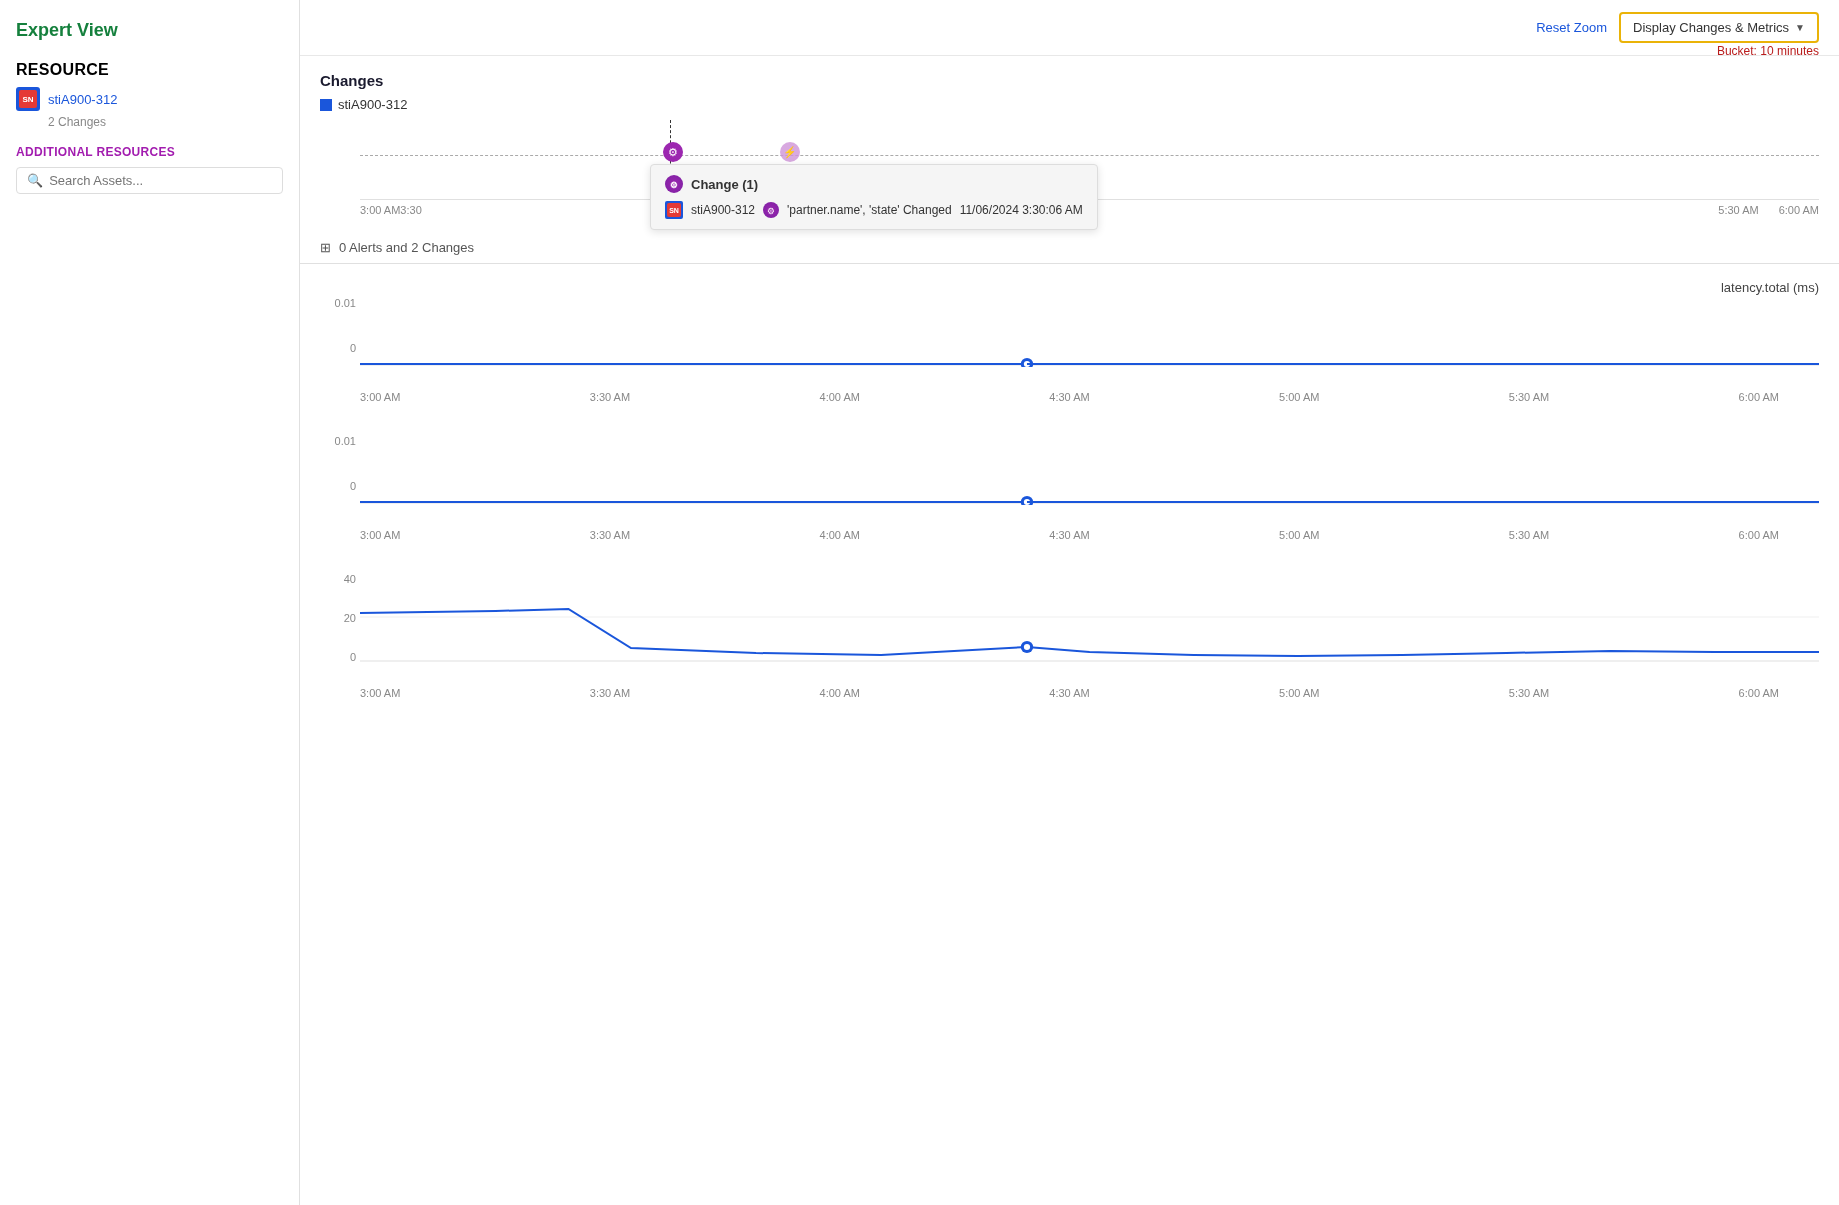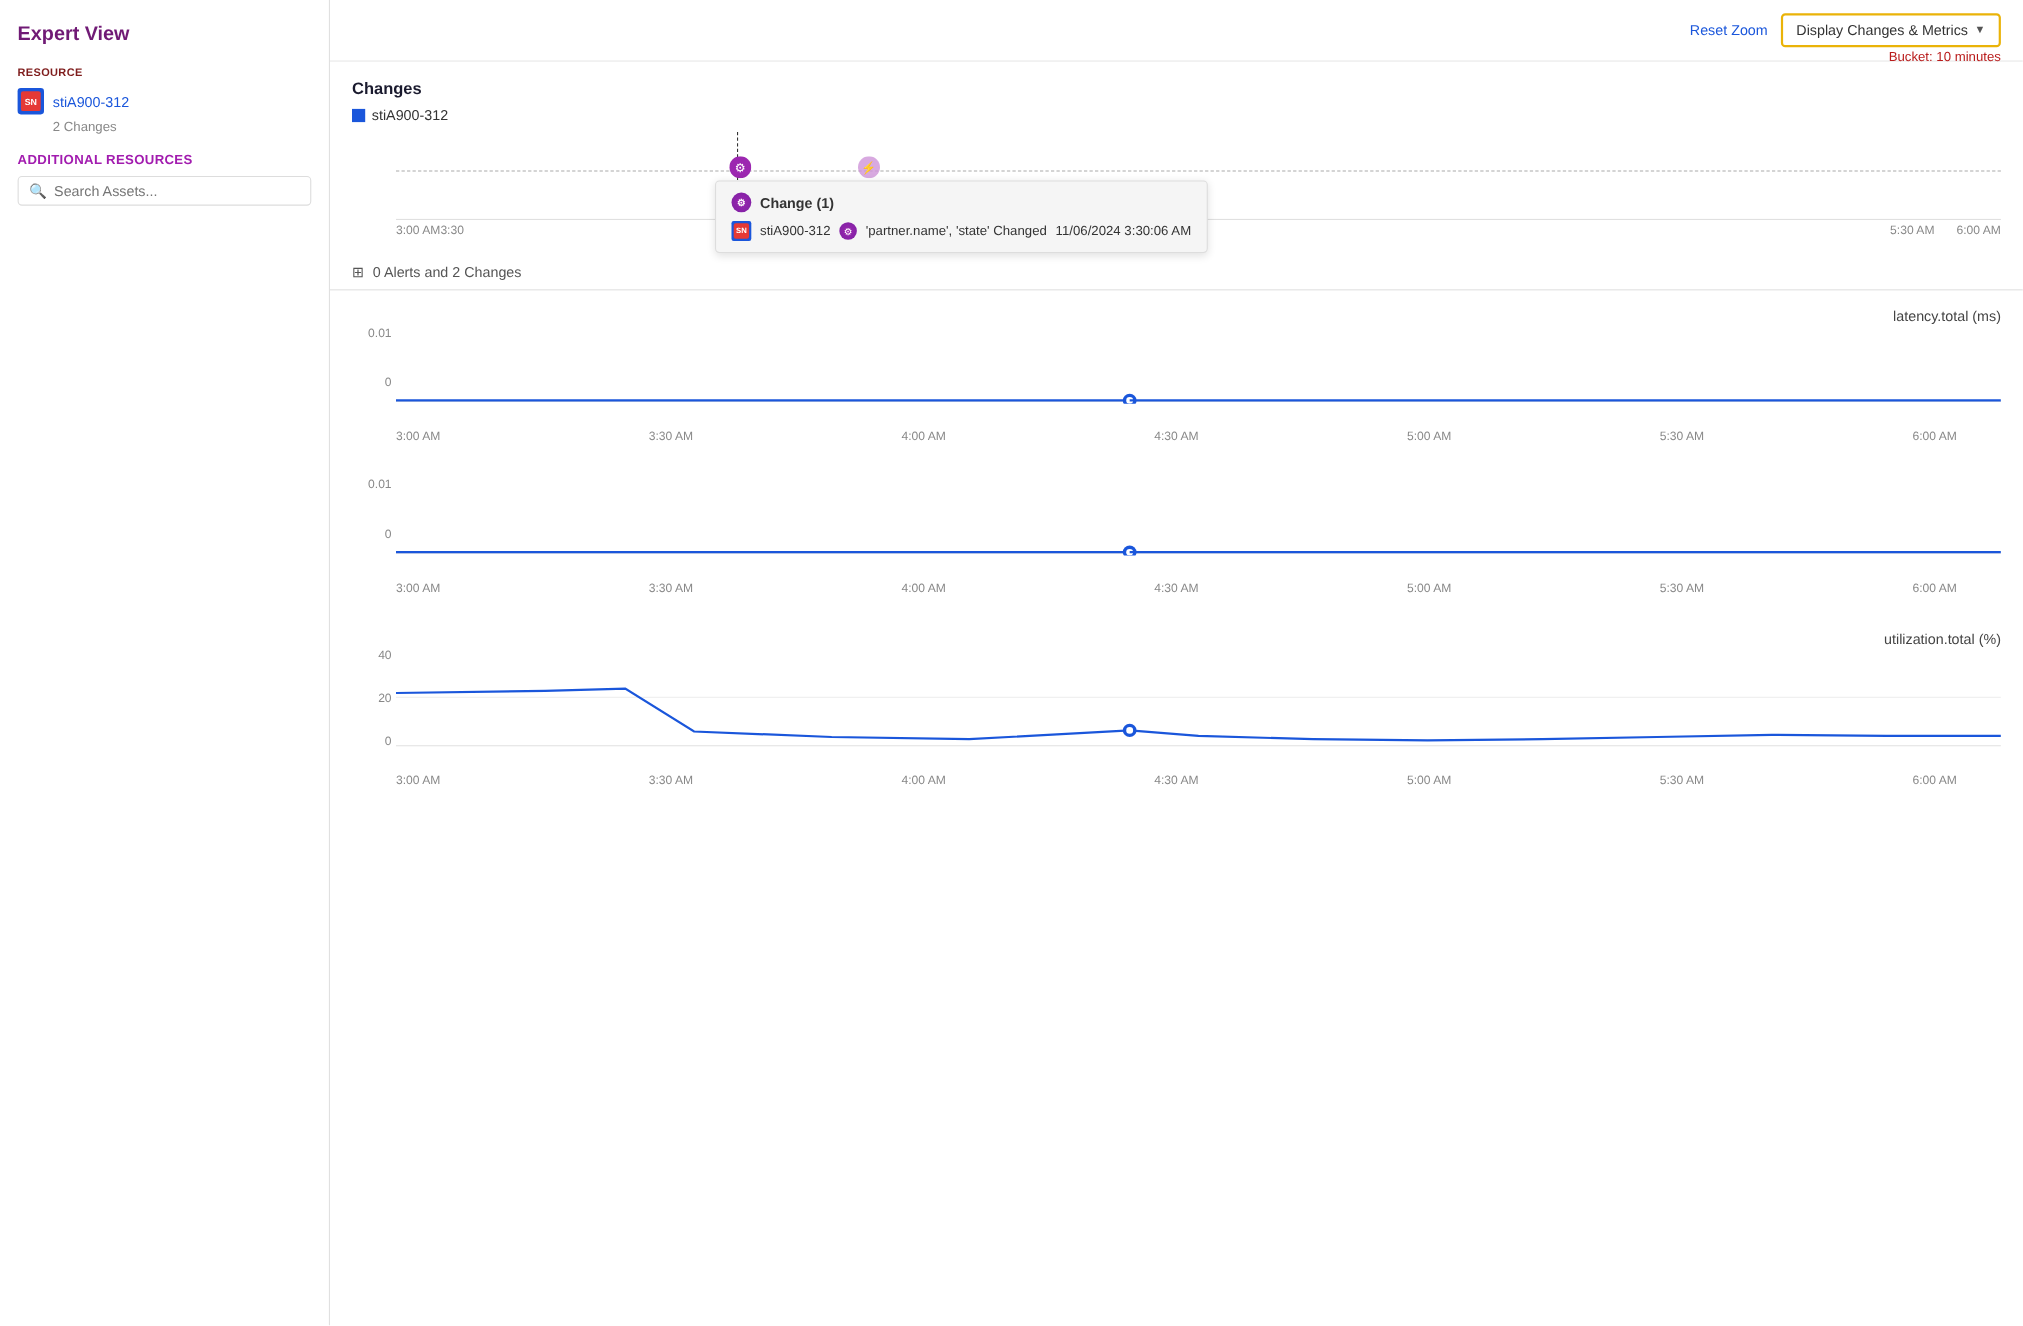--- a/index.html
+++ b/index.html
@@ -2,22 +2,22 @@
 <html><head>
   <meta charset="utf-8">
   <style>
     * { box-sizing: border-box; margin: 0; padding: 0; }
     body { font-family: -apple-system, BlinkMacSystemFont, 'Segoe UI', Arial, sans-serif; font-size: 13px; background: #fff; color: #333; }
 
     .layout { display: flex; height: 1205px; width: 1839px; overflow: hidden; }
 
     
     .sidebar { width: 300px; min-width: 300px; border-right: 1px solid #e0e0e0; padding: 20px 16px; background: #fff; }
-    .sidebar-title { font-size: 18px; font-weight: 600; color: #701a75; margin-bottom: 20px; }
-    .resource-label { font-size: 10px; font-weight: 600; color: #7f1d1d; margin-bottom: 8px; text-transform: uppercase; letter-spacing: 0.3px; }
+    .sidebar-title { font-size: 18px; font-weight: 600; color: #15803d; margin-bottom: 20px; }
+    .resource-label { font-size: 16px; font-weight: 600; color: #000000; margin-bottom: 8px; text-transform: uppercase; letter-spacing: 0.3px; }
     .resource-item { display: flex; align-items: center; gap: 8px; margin-bottom: 4px; }
     .resource-icon { width: 24px; height: 24px; background: #1a56db; border-radius: 3px; display: flex; align-items: center; justify-content: center; flex-shrink: 0; }
     .resource-icon-inner { width: 18px; height: 18px; background: #e53935; border-radius: 2px; display: flex; align-items: center; justify-content: center; }
     .icon-text { color: #fff; font-size: 8px; font-weight: 700; }
     .resource-link { color: #1a56db; font-size: 13px; font-weight: 500; text-decoration: none; }
     .resource-changes { font-size: 12px; color: #888; margin-left: 32px; margin-bottom: 16px; }
     .additional-label { font-size: 12px; font-weight: 600; color: #a21caf; margin-bottom: 8px; text-transform: uppercase; letter-spacing: 0.3px; }
     .search-box { display: flex; align-items: center; border: 1px solid #ddd; border-radius: 4px; padding: 5px 10px; gap: 6px; background: #fff; }
     .search-icon-svg { color: #999; font-size: 13px; }
     .search-input { border: none; outline: none; font-size: 13px; color: #333; background: transparent; width: 100%; }
@@ -246,23 +246,20 @@
           <span class="mx-label">3:30 AM</span>
           <span class="mx-label">4:00 AM</span>
           <span class="mx-label">4:30 AM</span>
           <span class="mx-label">5:00 AM</span>
           <span class="mx-label">5:30 AM</span>
           <span class="mx-label">6:00 AM</span>
         </div>
       </div>
 
       <div class="metric-block">
-        <div class="metric-title">
-          <span>utilization.total (%)</span>
-        </div>
         <div style="position:relative; height:110px;">
           <div class="chart-y-labels" style="bottom:20px;">
             <span class="y-tick">40</span>
             <span class="y-tick">20</span>
             <span class="y-tick">0</span>
           </div>
           <div class="chart-svg-wrap" style="bottom:20px;">
             <svg width="100%" height="100%" viewBox="0 0 1400 90" preserveAspectRatio="none">
               <line x1="0" y1="88" x2="1400" y2="88" stroke="#e0e0e0" stroke-width="1"></line>
               <line x1="0" y1="44" x2="1400" y2="44" stroke="#f0f0f0" stroke-width="1"></line>

